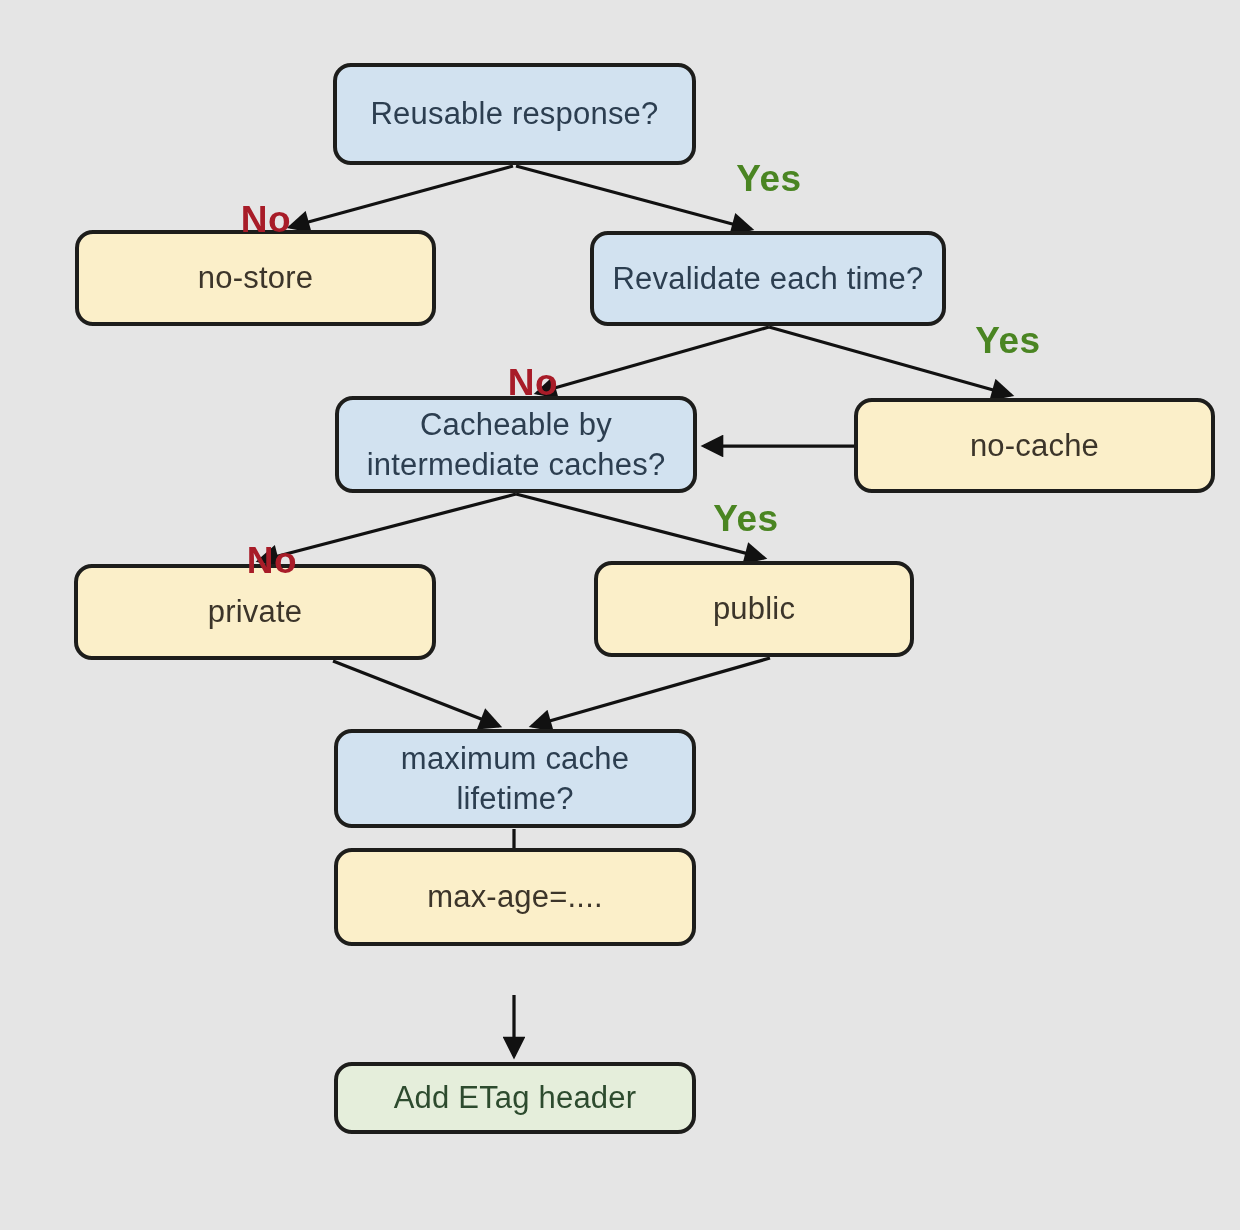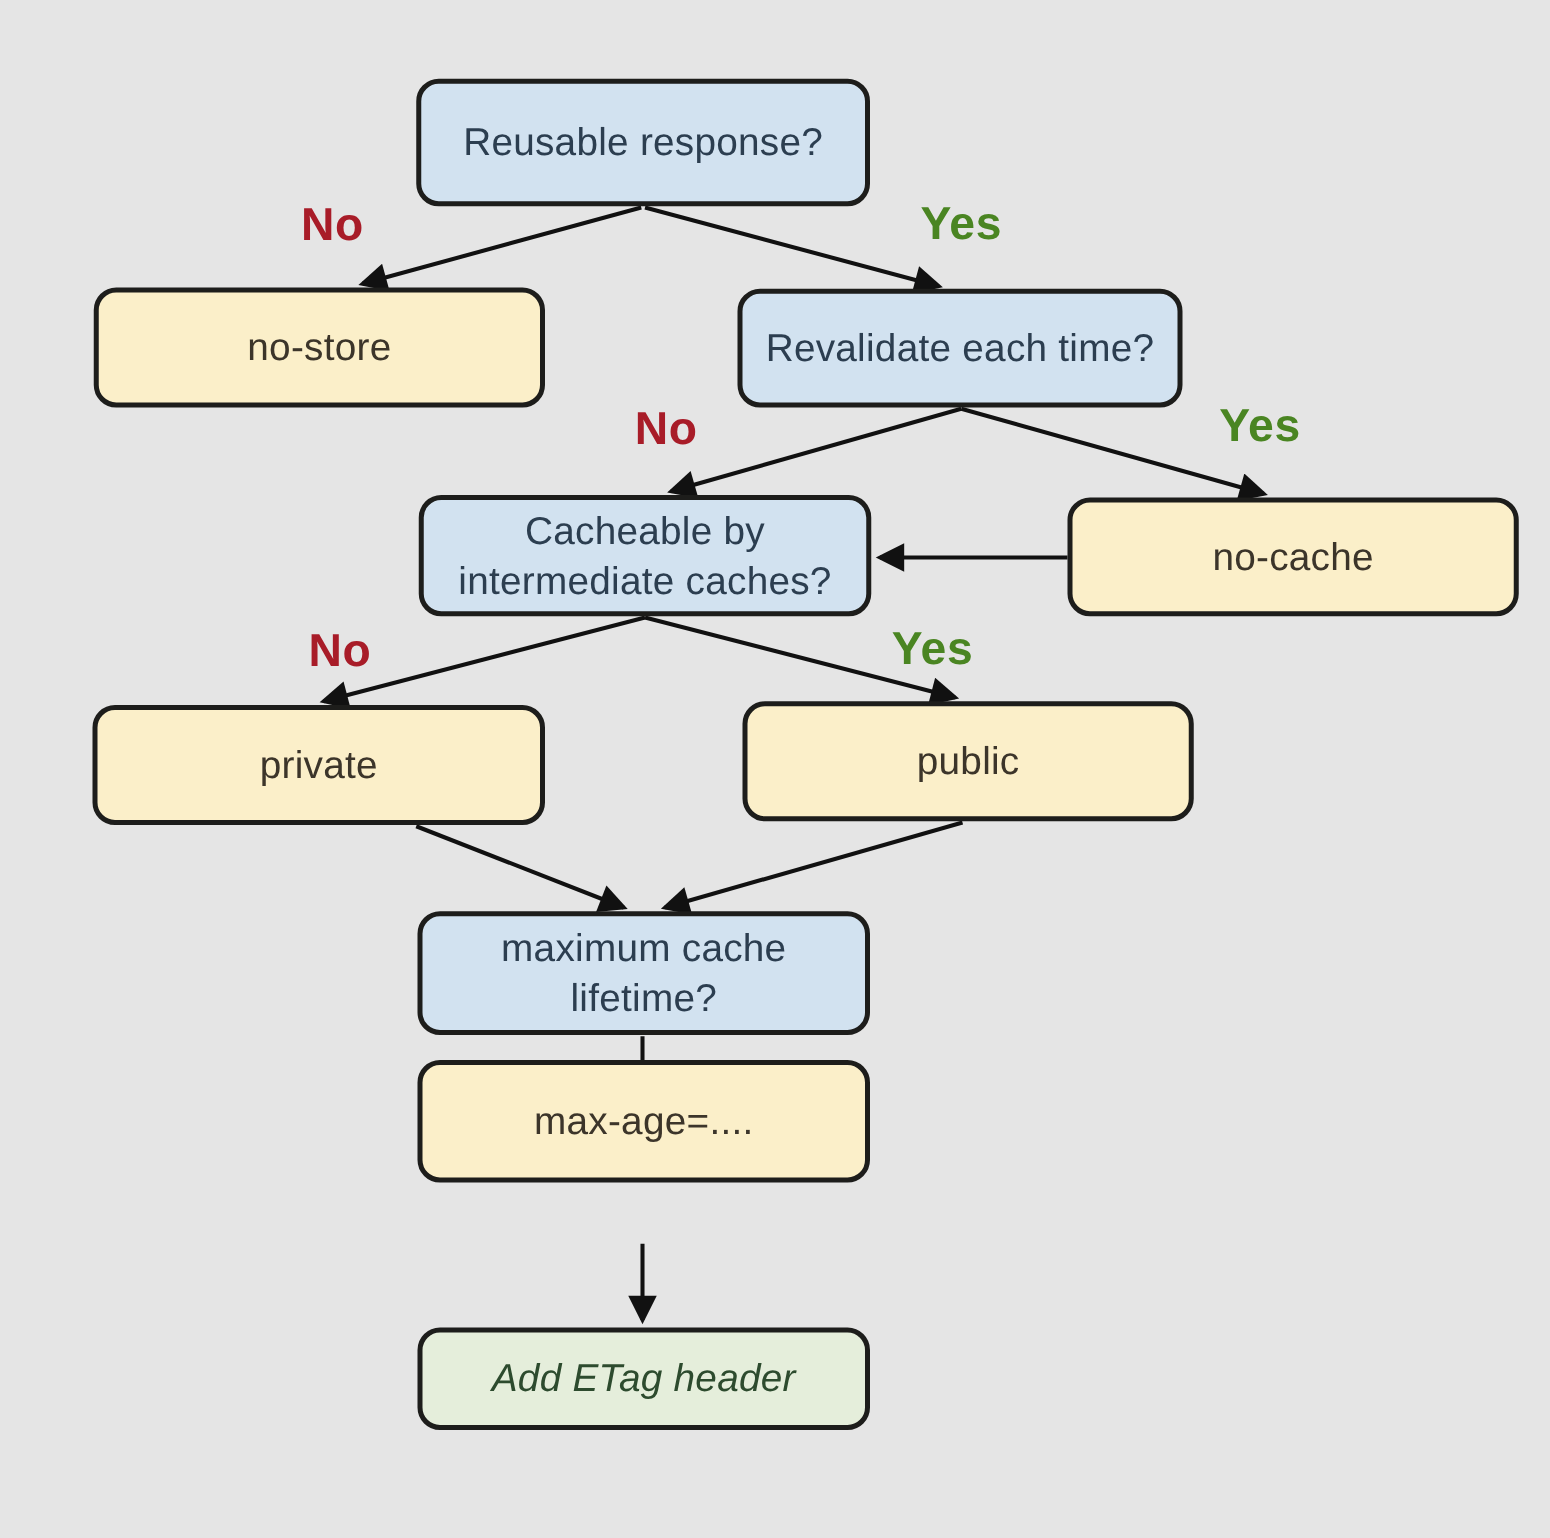--- a/index.html
+++ b/index.html
@@ -35,33 +35,33 @@
   .node.question  { background: var(--question-fill, #d2e2f0); color: var(--question-text, #2c3e50); }
   .node.directive { background: var(--directive-fill, #fbefc9); color: var(--directive-text, #3c352a); text-align: center; }
   .node.action    { background: var(--action-fill, #e5eedb);    color: var(--action-text, #2d4b2e); }
 
   #n-reusable   { left: 333px; top: 63px;   width: 363px; height: 102px; }
   #n-no-store   { left: 75px;  top: 230px;  width: 361px; height: 96px;  }
   #n-revalidate { left: 590px; top: 231px;  width: 356px; height: 95px;  }
   #n-cacheable  { left: 335px; top: 396px;  width: 362px; height: 97px;  }
   #n-no-cache   { left: 854px; top: 398px;  width: 361px; height: 95px;  }
   #n-private    { left: 74px;  top: 564px;  width: 362px; height: 96px;  }
-  #n-public     { left: 594px; top: 561px;  width: 361px; height: 96px;  }
+  #n-public     { left: 594px; top: 561px;  width: 320px; height: 96px;  }
   #n-max-life   { left: 334px; top: 729px;  width: 362px; height: 99px;  }
   #n-max-age    { left: 334px; top: 848px;  width: 362px; height: 98px;  }
-  #n-etag       { left: 334px; top: 1062px; width: 362px; height: 82px; font-style: italic;  }
+  #n-etag       { left: 334px; top: 1062px; width: 362px; height: 72px;  }
 
   .branch-label {
     position: absolute;
     transform: translate(-50%, -50%);
     font-size: 37px;
     font-weight: 700;
     letter-spacing: 0.5px;
   }
-  .branch-label.no  { color: var(--no-label, #a81c28); }
+  .branch-label.no  { color: var(--no-label, #a81c28); margin-top: 40px; }
   .branch-label.yes { color: var(--yes-label, #4a8522); }
 
   #l-no-1  { left: 266px;  top: 180px; }
   #l-yes-1 { left: 769px;  top: 179px; }
   #l-no-2  { left: 533px;  top: 343px; }
   #l-yes-2 { left: 1008px; top: 341px; }
   #l-no-3  { left: 272px;  top: 521px; }
   #l-yes-3 { left: 746px;  top: 519px; }
 </style>
 </head>

